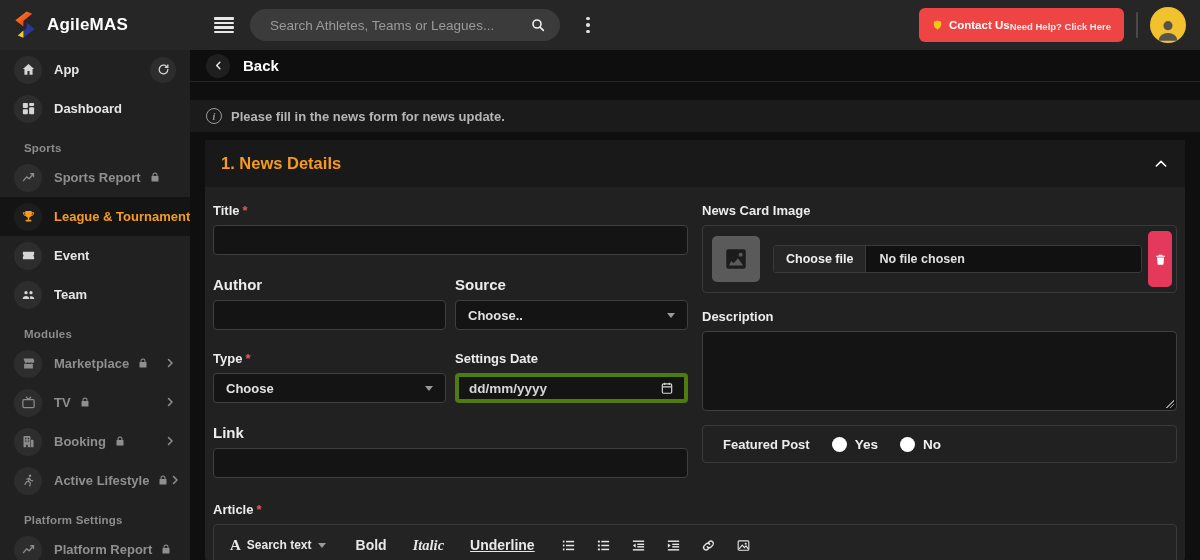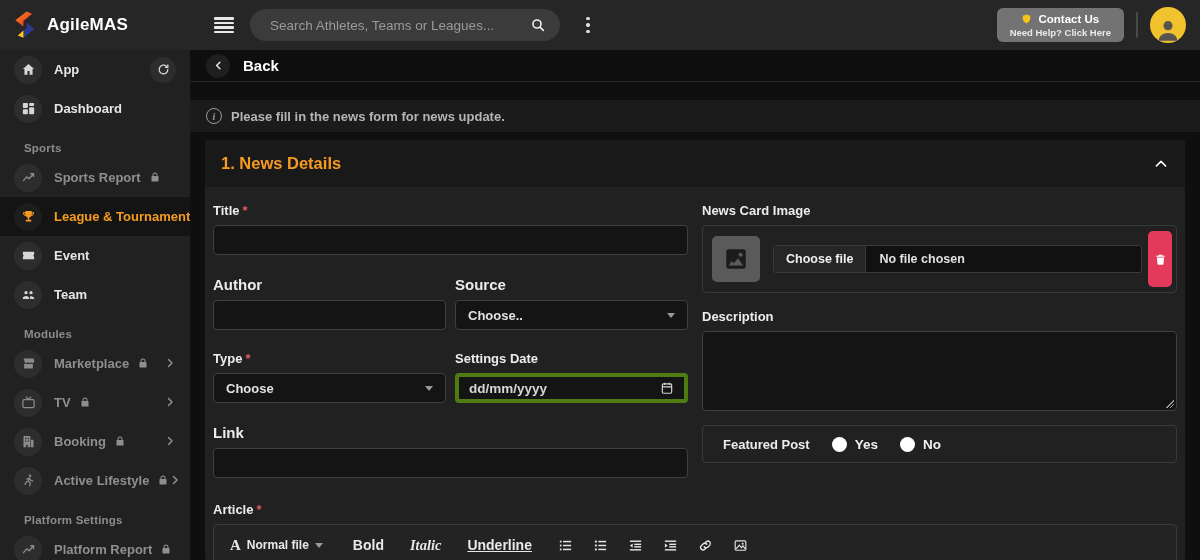--- a/index.html
+++ b/index.html
@@ -37,21 +37,21 @@
   .topbar { height:50px; flex:0 0 50px; background:#262626; display:flex; align-items:center; }
   .hamburger { margin-left:24px; width:20px; height:16px; display:flex; flex-direction:column; justify-content:space-between; cursor:pointer; }
   .hamburger span { display:block; height:2.5px; background:#e8e8e8; border-radius:1px; }
   .search-pill { margin-left:16px; width:310px; height:32px; background:#3b3b3b; border-radius:16px; display:flex; align-items:center; padding:0 14px 0 20px; }
   .search-pill input { flex:1; background:transparent; border:none; outline:none; color:#cfcfcf; font-size:13.5px; font-family:inherit; }
   .search-pill input::placeholder { color:#9a9a9a; }
   .search-pill svg { width:16px; height:16px; color:#f0f0f0; }
   .kebab { margin-left:22px; display:flex; flex-direction:column; gap:3px; cursor:pointer; padding:4px; }
   .kebab i { width:3.5px; height:3.5px; border-radius:50%; background:#dedede; }
   .topbar-spacer { flex:1; }
-  .contact-btn { height:34px; background:#737373; border-radius:6px; padding:4px 13px; display:flex; flex-direction:column; align-items:center; justify-content:center; cursor:pointer; }
+  .contact-btn { height:34px; background:#ef4444; border-radius:6px; padding:4px 13px; display:flex; align-items:center; justify-content:center; cursor:pointer; }
   .contact-top { display:flex; align-items:center; gap:6px; }
   .contact-top svg { width:11px; height:12px; color:var(--shield-yellow,#f5c518); }
   .contact-title { font-size:11.5px; font-weight:800; color:#fff; }
   .contact-sub { font-size:9.5px; font-weight:600; color:#eaeaea; margin-top:2px; }
   .topbar-divider { width:2px; height:26px; background:#4a4a4a; margin:0 12px 0 12px; border-radius:1px; }
   .avatar { width:36px; height:36px; border-radius:50%; background:var(--avatar-yellow,#f2c12e); margin-right:14px; display:flex; align-items:flex-end; justify-content:center; overflow:hidden; cursor:pointer; }
   .avatar svg { width:26px; height:26px; color:#57534e; }
 
   .backbar { height:32px; flex:0 0 32px; background:#0e0e0e; border-bottom:1px solid #262626; display:flex; align-items:center; padding-left:16px; }
   .back-circle { width:24px; height:24px; border-radius:50%; background:#1f1f1f; display:flex; align-items:center; justify-content:center; cursor:pointer; }
@@ -486,21 +486,21 @@
             </div>
           </div>
 
           <div class="article-section">
             <span class="field-label">
               <span>Article</span><span class="req">*</span>
             </span>
             <div class="editor-toolbar">
               <span class="tb-btn style-btn">
                 <span class="style-A">A</span>
-                <span class="style-name">Normal file</span>
+                <span class="style-name">Search text</span>
                 <span class="caret-down"></span>
               </span>
               <span class="tb-btn tb-text tb-bold">Bold</span>
               <span class="tb-btn tb-text tb-italic">Italic</span>
               <span class="tb-btn tb-text tb-underline">Underline</span>
               <span class="tb-btn tb-icon">
                 <svg viewBox="0 0 24 24" fill="currentColor">
                     <rect x="8" y="4.5" width="13" height="2.4"></rect>
                     <rect x="8" y="10.8" width="13" height="2.4"></rect>
                     <rect x="8" y="17.1" width="13" height="2.4"></rect>

